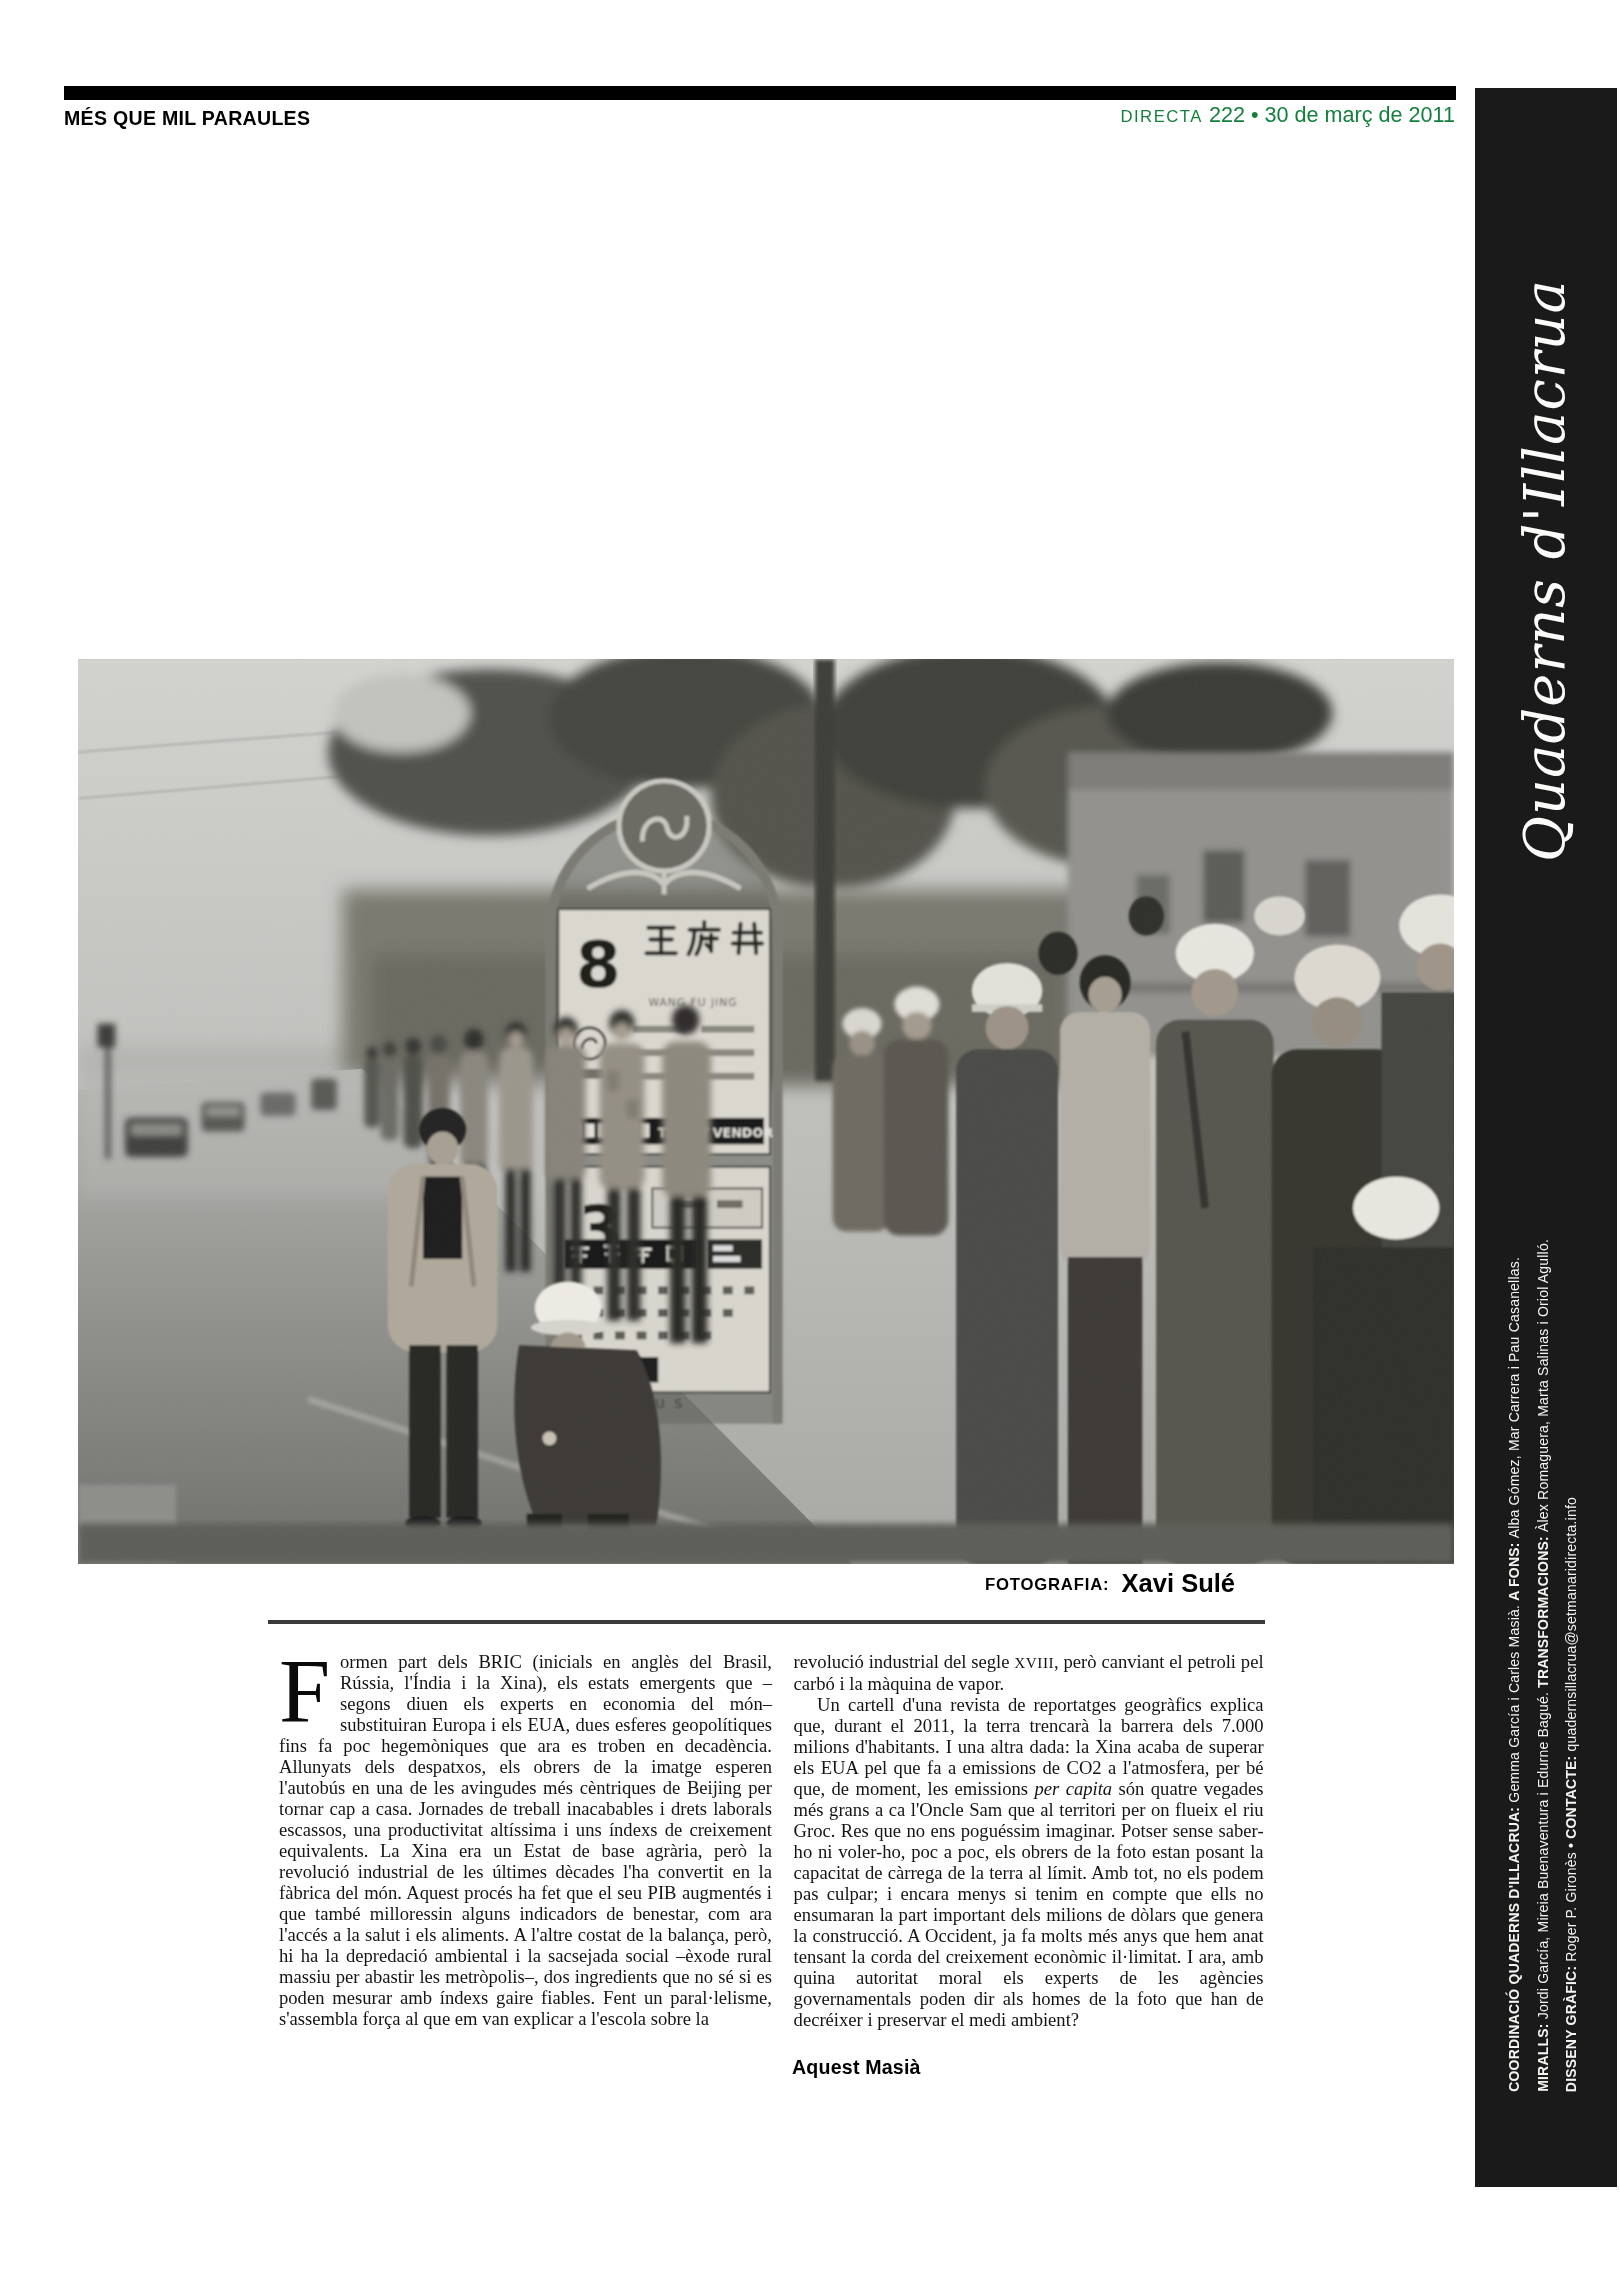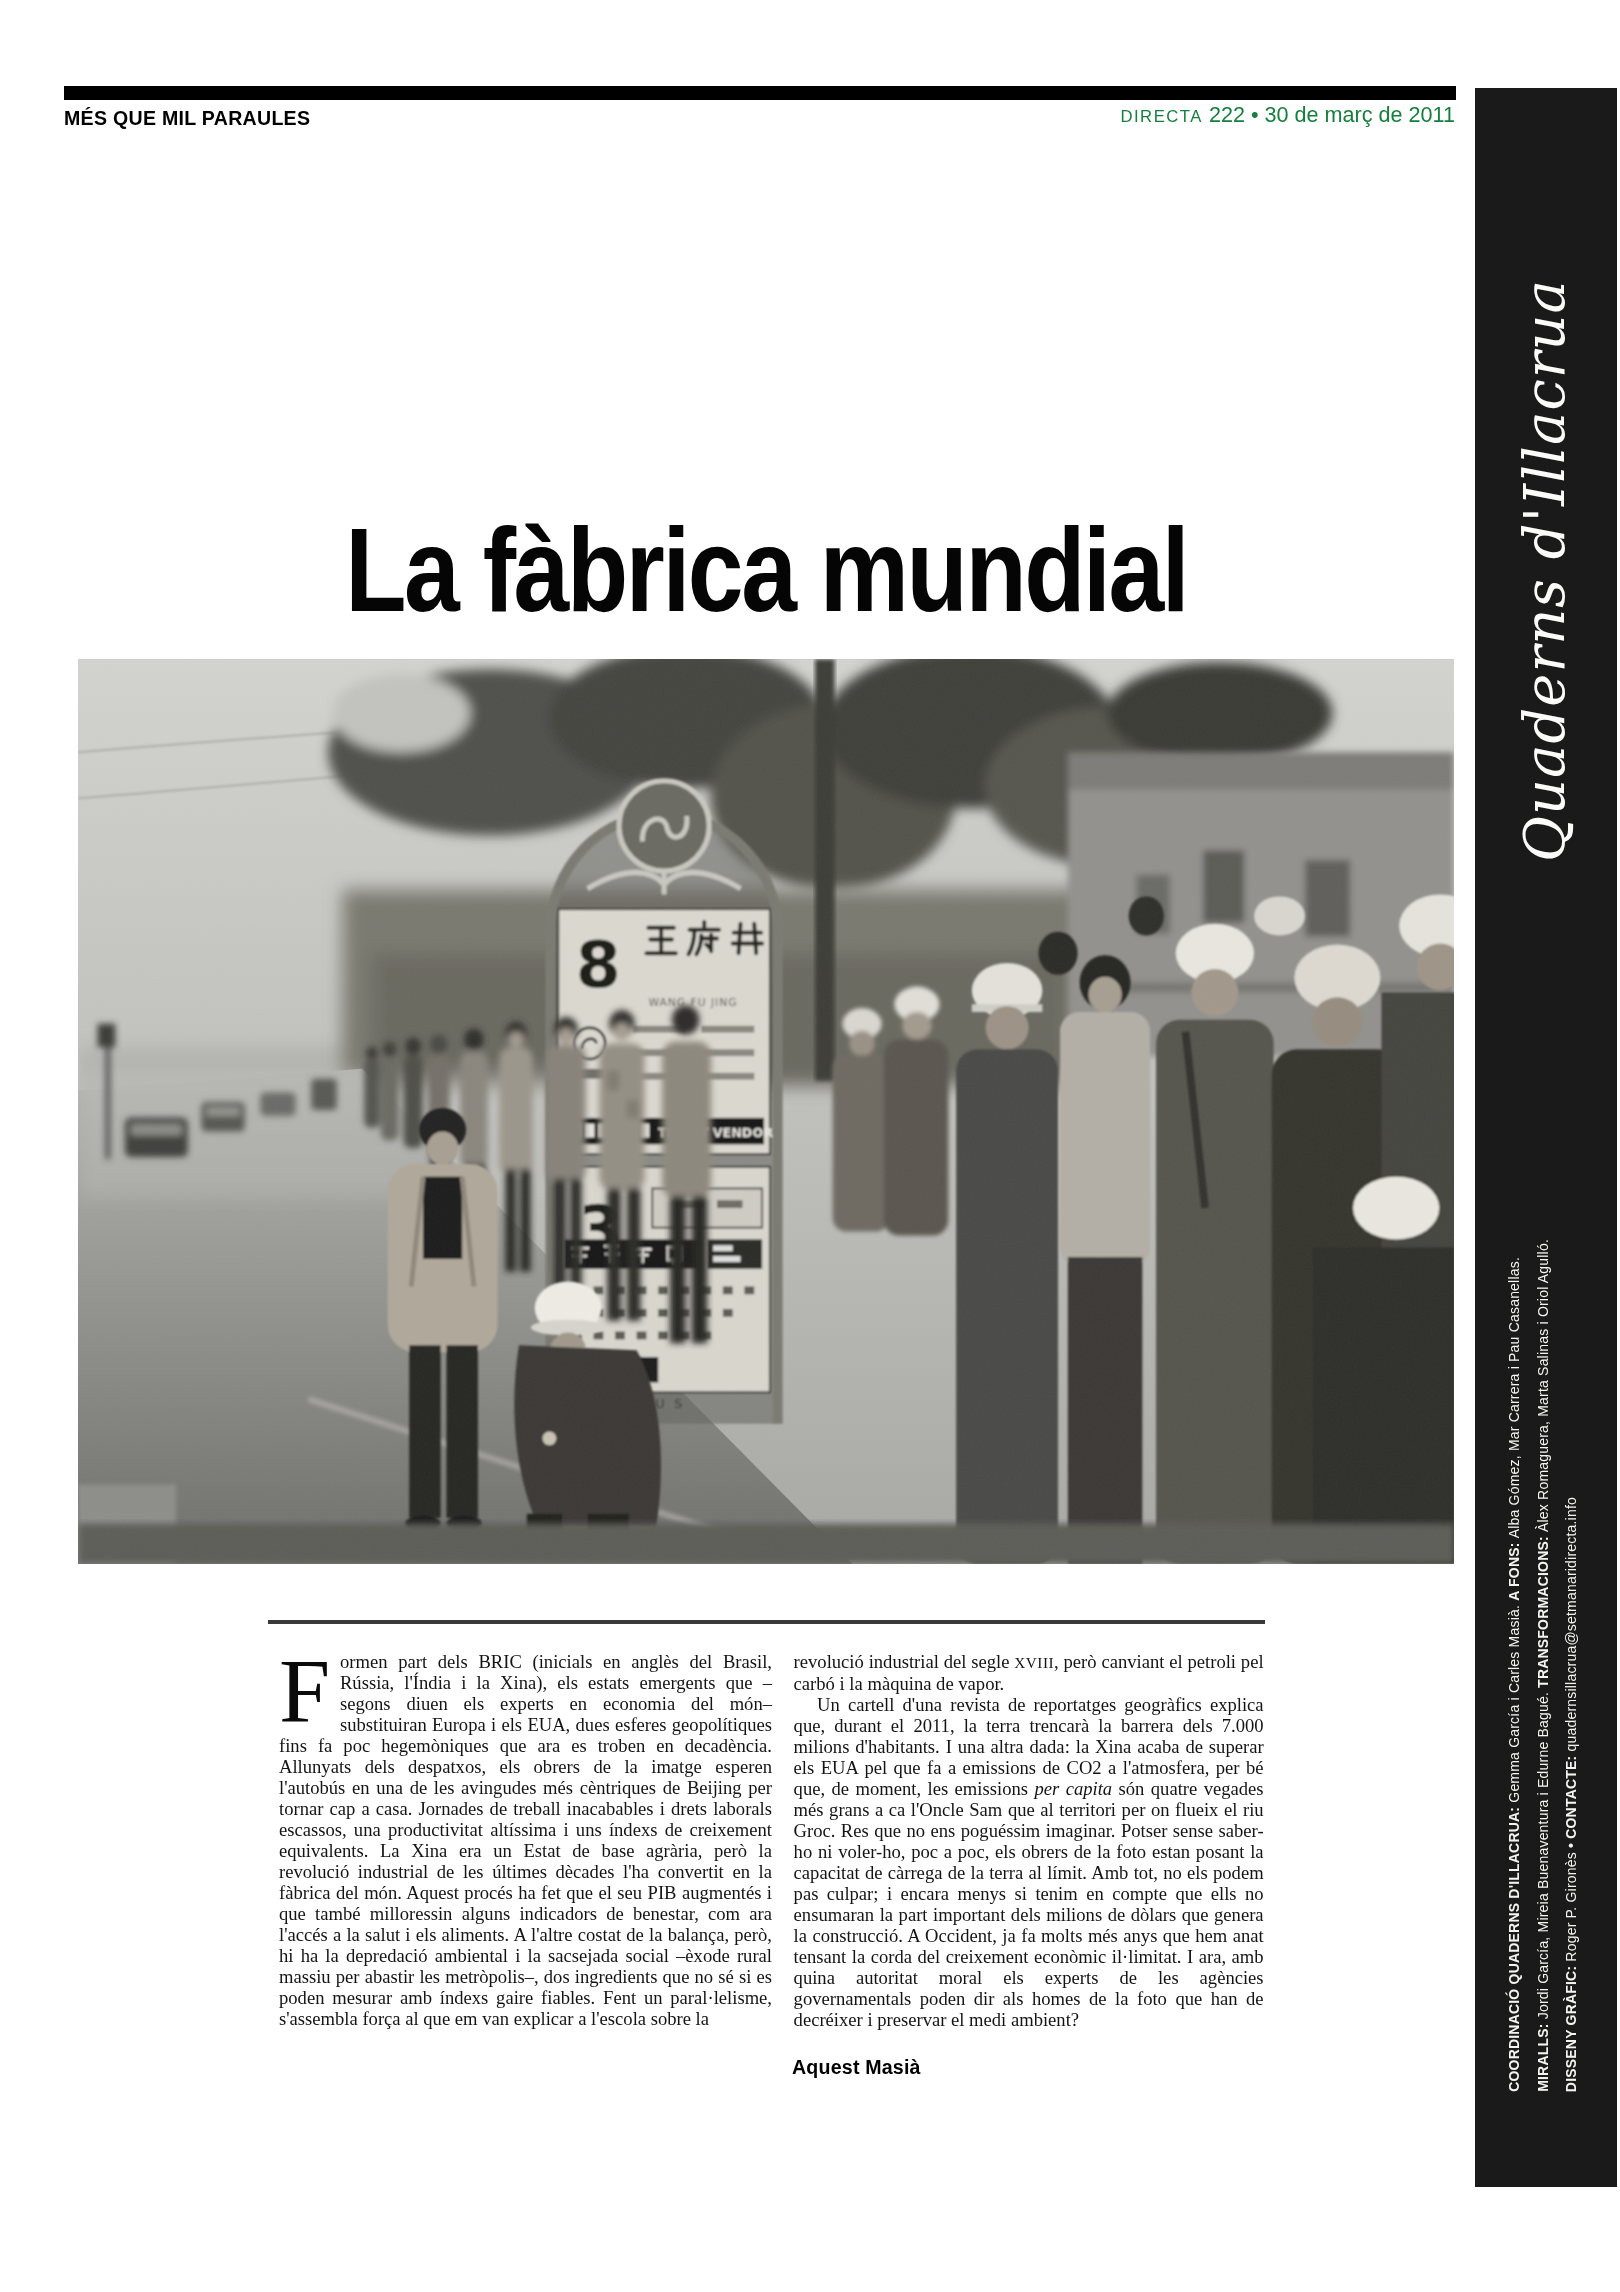--- a/index.html
+++ b/index.html
@@ -59,23 +59,20 @@
 
   <div class="top-rule"></div>
   <div class="kicker">MÉS QUE MIL PARAULES</div>
   <div class="dateline">
     <span class="brand">DIRECTA</span>
     <span>222</span>
     <span>•</span>
     <span>30 de març de 2011</span>
   </div>
 
-  <div class="headline">
-    <span>La fàbrica mundial</span>
-  </div>
 
   <div class="photo">
     <svg width="1376" height="905" viewBox="0 0 1404 923">
       <defs>
         <linearGradient id="sky" x1="0" y1="0" x2="0" y2="1">
           <stop offset="0" stop-color="#d3d3d0"></stop>
             <stop offset=".55" stop-color="#bdbdba"></stop>
             <stop offset="1" stop-color="#a8a8a5"></stop>
         </linearGradient>
         <linearGradient id="road" x1="0" y1="0" x2="0" y2="1">
@@ -392,20 +389,24 @@
         <circle cx="481" cy="795" r="7" fill="#c9c2b4"></circle>
         <rect x="458" y="872" width="36" height="28" fill="#23231f"></rect>
         <rect x="520" y="872" width="42" height="30" fill="#23231f"></rect>
       </g>
 
       <rect x="0" y="882" width="1404" height="41" fill="#5d5d59" filter="url(#b3)"></rect>
       <rect width="1404" height="923" filter="url(#grain)"></rect>
     </svg>
   </div>
 
+  <div class="credit">
+    <span class="lab">FOTOGRAFIA:</span>
+    <span class="nam">Xavi Sulé</span>
+  </div>
 
   <div class="col-rule"></div>
   <div class="columns">
     <div class="col left">
         <p><span class="dropcap">F</span><span>ormen part dels BRIC (inicials en anglès del Brasil, Rússia, l'Índia i la Xina), els estats emergents que –segons diuen els experts en economia del món– substituiran Europa i els EUA, dues esferes geopolítiques fins fa poc hegemòniques que ara es troben en decadència. Allunyats dels despatxos, els obrers de la imatge esperen l'autobús en una de les avingudes més cèntriques de Beijing per tornar cap a casa. Jornades de treball inacabables i drets laborals escassos, una productivitat altíssima i uns índexs de creixement equivalents. La Xina era un Estat de base agrària, però la revolució industrial de les últimes dècades l'ha convertit en la fàbrica del món. Aquest procés ha fet que el seu PIB augmentés i que també milloressin alguns indicadors de benestar, com ara l'accés a la salut i els aliments. A l'altre costat de la balança, però, hi ha la depredació ambiental i la sacsejada social –èxode rural massiu per abastir les metròpolis–, dos ingredients que no sé si es poden mesurar amb índexs gaire fiables. Fent un paral·lelisme, s'assembla força al que em van explicar a l'escola sobre la</span></p>
       </div>
     <div class="col right">
         <p><span>revolució industrial del segle </span><span class="sc">XVIII</span><span>, però canviant el petroli pel carbó i la màquina de vapor.</span></p>
         <p class="indent"><span>Un cartell d'una revista de reportatges geogràfics explica que, durant el 2011, la terra trencarà la barrera dels 7.000 milions d'habitants. I una altra dada: la Xina acaba de superar els EUA pel que fa a emissions de CO2 a l'atmosfera, per bé que, de moment, les emissions </span><span class="i">per capita</span><span> són quatre vegades més grans a ca l'Oncle Sam que al territori per on flueix el riu Groc. Res que no ens poguéssim imaginar. Potser sense saber-ho ni voler-ho, poc a poc, els obrers de la foto estan posant la capacitat de càrrega de la terra al límit. Amb tot, no els podem pas culpar; i encara menys si tenim en compte que ells no ensumaran la part important dels milions de dòlars que genera la construcció. A Occident, ja fa molts més anys que hem anat tensant la corda del creixement econòmic il·limitat. I ara, amb quina autoritat moral els experts de les agències governamentals poden dir als homes de la foto que han de decréixer i preservar el medi ambient?</span></p>
       </div>

